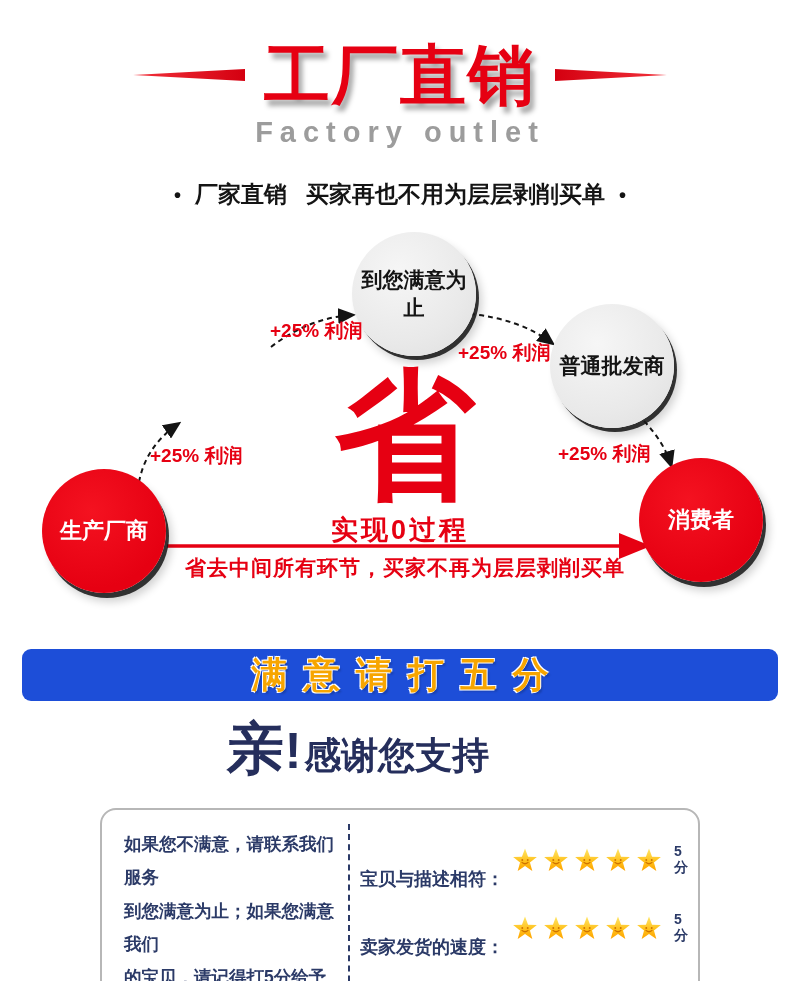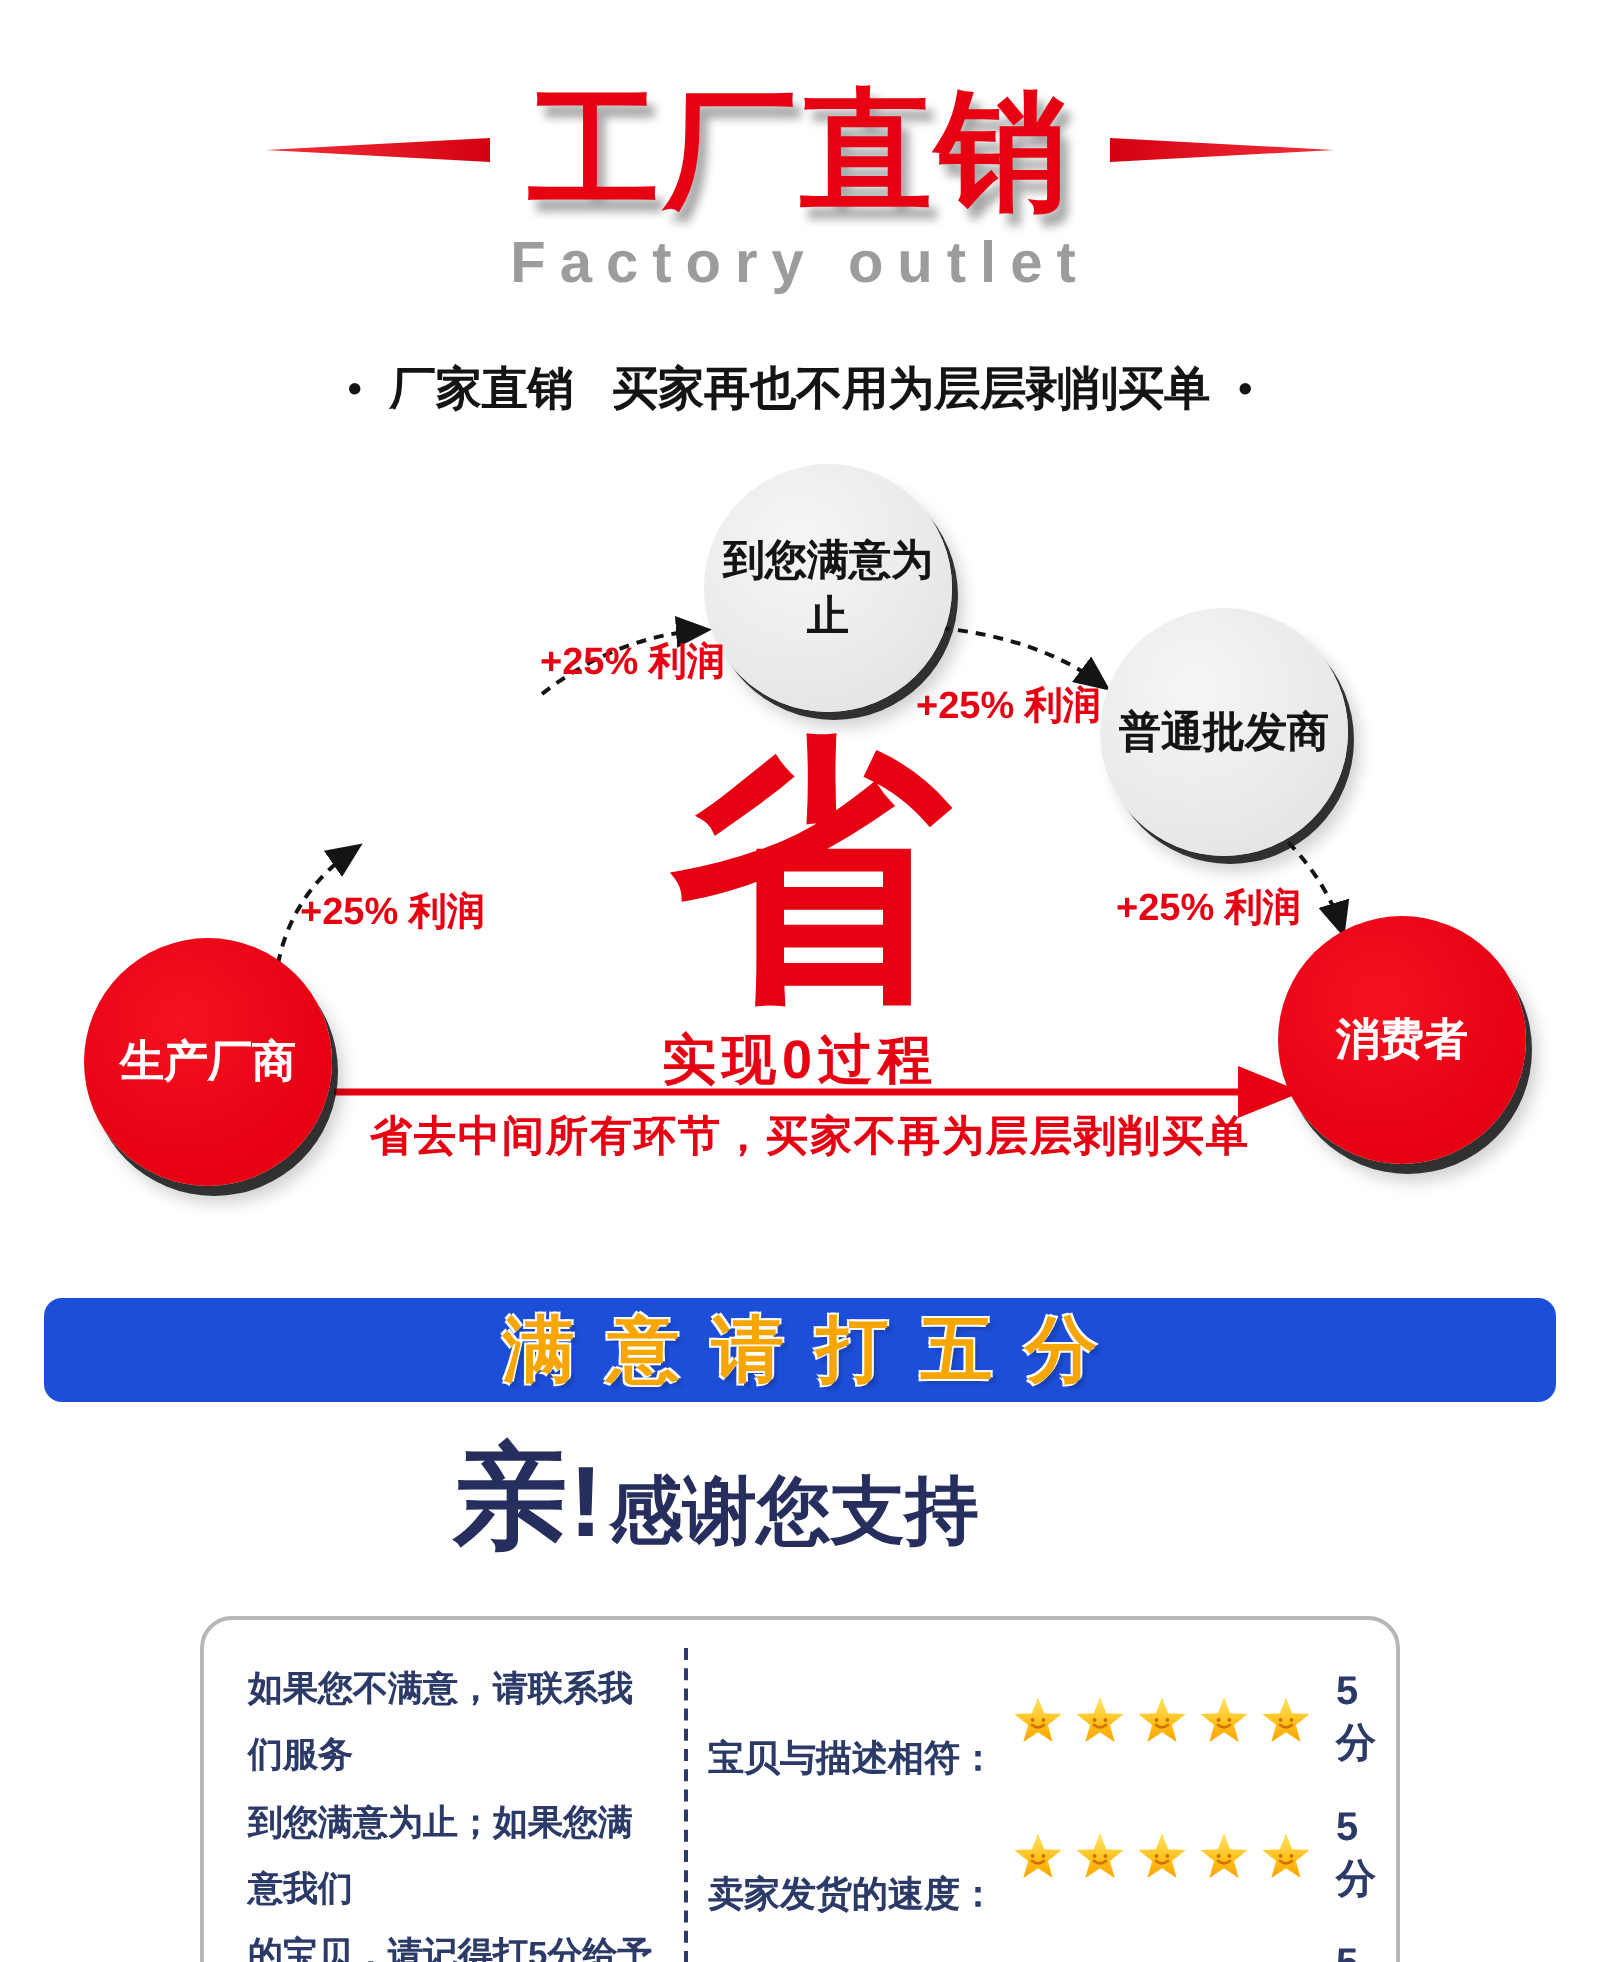--- a/index.html
+++ b/index.html
@@ -88,21 +88,21 @@
   .fb-message {
     width:268px; padding:4px 6px 4px 22px; color:#2b3a67; font-weight:bold;
     font-size:17.5px; line-height:1.9; white-space:pre-line;
   }
   .fb-divider { border-left:2px dashed #2b3a67; margin:0 6px; }
   .fb-ratings { flex:1; display:flex; flex-direction:column; justify-content:space-around; padding:2px 10px 2px 4px; }
   .rating-row { display:flex; align-items:center; }
   .rating-label { color:#2b3a67; font-weight:bold; font-size:18px; white-space:nowrap;margin-top:39px; }
   .stars { display:flex; gap:5px; margin-left:8px; }
   .stars svg { display:block; }
-  .rating-score { color:#2b3a67; font-size:20px; font-weight:600; margin-left:12px; }
+  .rating-score { color:#2b3a67; font-size:14px; font-weight:600; margin-left:12px; }
 </style>
 </head>
 <body>
 
 <div class="page">
 
   <div class="title-row">
     <svg width="112" height="14">
       <defs>
         <linearGradient id="lg-l" x1="0" y1="0" x2="1" y2="0">

